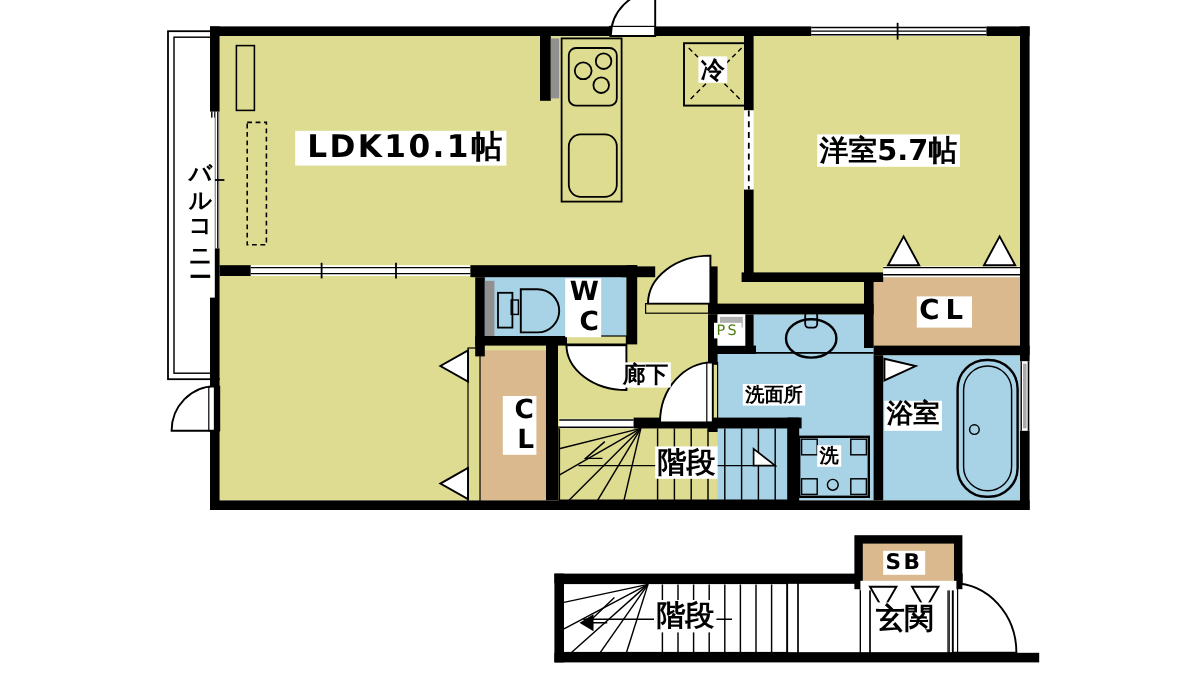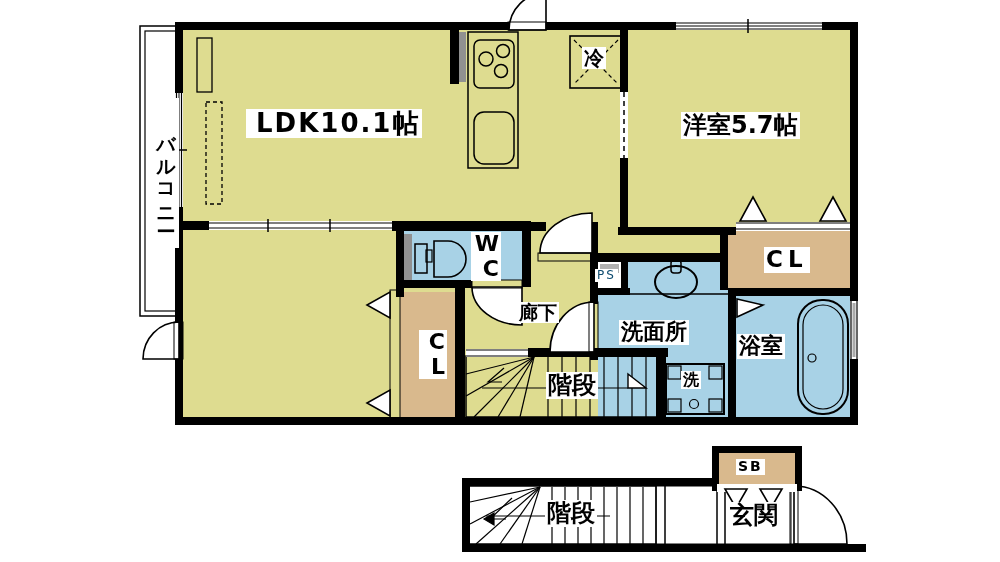--- a/index.html
+++ b/index.html
@@ -268,21 +268,21 @@
 </svg>
 
   <div class="lbl vert" style="left:149px;top:98px;width:26px;height:150px;font-size:19px;">バルコニー</div>
   <div class="lbl" style="left:246px;top:109px;font-size:26px;letter-spacing:2px;padding-left:10px;">LDK10.1帖</div>
   <div class="lbl" style="left:681px;top:112px;font-size:24px;">洋室5.7帖</div>
   <div class="lbl" style="left:582px;top:47px;font-size:20px;">冷</div>
   <div class="lbl stack" style="left:471px;top:232px;width:26px;font-size:22px;">WC</div>
   <div class="lbl stack" style="left:419px;top:330px;width:24px;font-size:22px;">CL</div>
   <div class="lbl" style="left:764px;top:247px;font-size:23px;letter-spacing:5px;">CL</div>
   <div class="lbl" style="left:517px;top:302px;font-size:19px;">廊下</div>
-  <div class="lbl" style="left:619px;top:320px;font-size:22px;">洗面所</div>
+  <div class="lbl" style="left:619px;top:320px;font-size:16px;">洗面所</div>
   <div class="lbl" style="left:737px;top:334px;font-size:22px;text-align:center;">浴室</div>
   <div class="lbl" style="left:681px;top:371px;font-size:16px;">洗</div>
-  <div class="lbl" style="left:595px;top:269px;font-size:12px;color:#0c4a6e;letter-spacing:2px;font-weight:normal;">PS</div>
+  <div class="lbl" style="left:595px;top:269px;font-size:12px;color:#4d7c0f;letter-spacing:2px;font-weight:normal;">PS</div>
   <div class="lbl" style="left:546px;top:372px;font-size:24px;">階段</div>
   <div class="lbl" style="left:545px;top:500px;font-size:24px;">階段</div>
   <div class="lbl" style="left:728px;top:502px;font-size:24px;text-align:right;">玄関</div>
-  <div class="lbl" style="left:736px;top:459px;font-size:14px;letter-spacing:2px;">SB</div>
+  <div class="lbl" style="left:736px;top:459px;font-size:18px;letter-spacing:2px;">SB</div>
 </div>
 
 </body></html>

